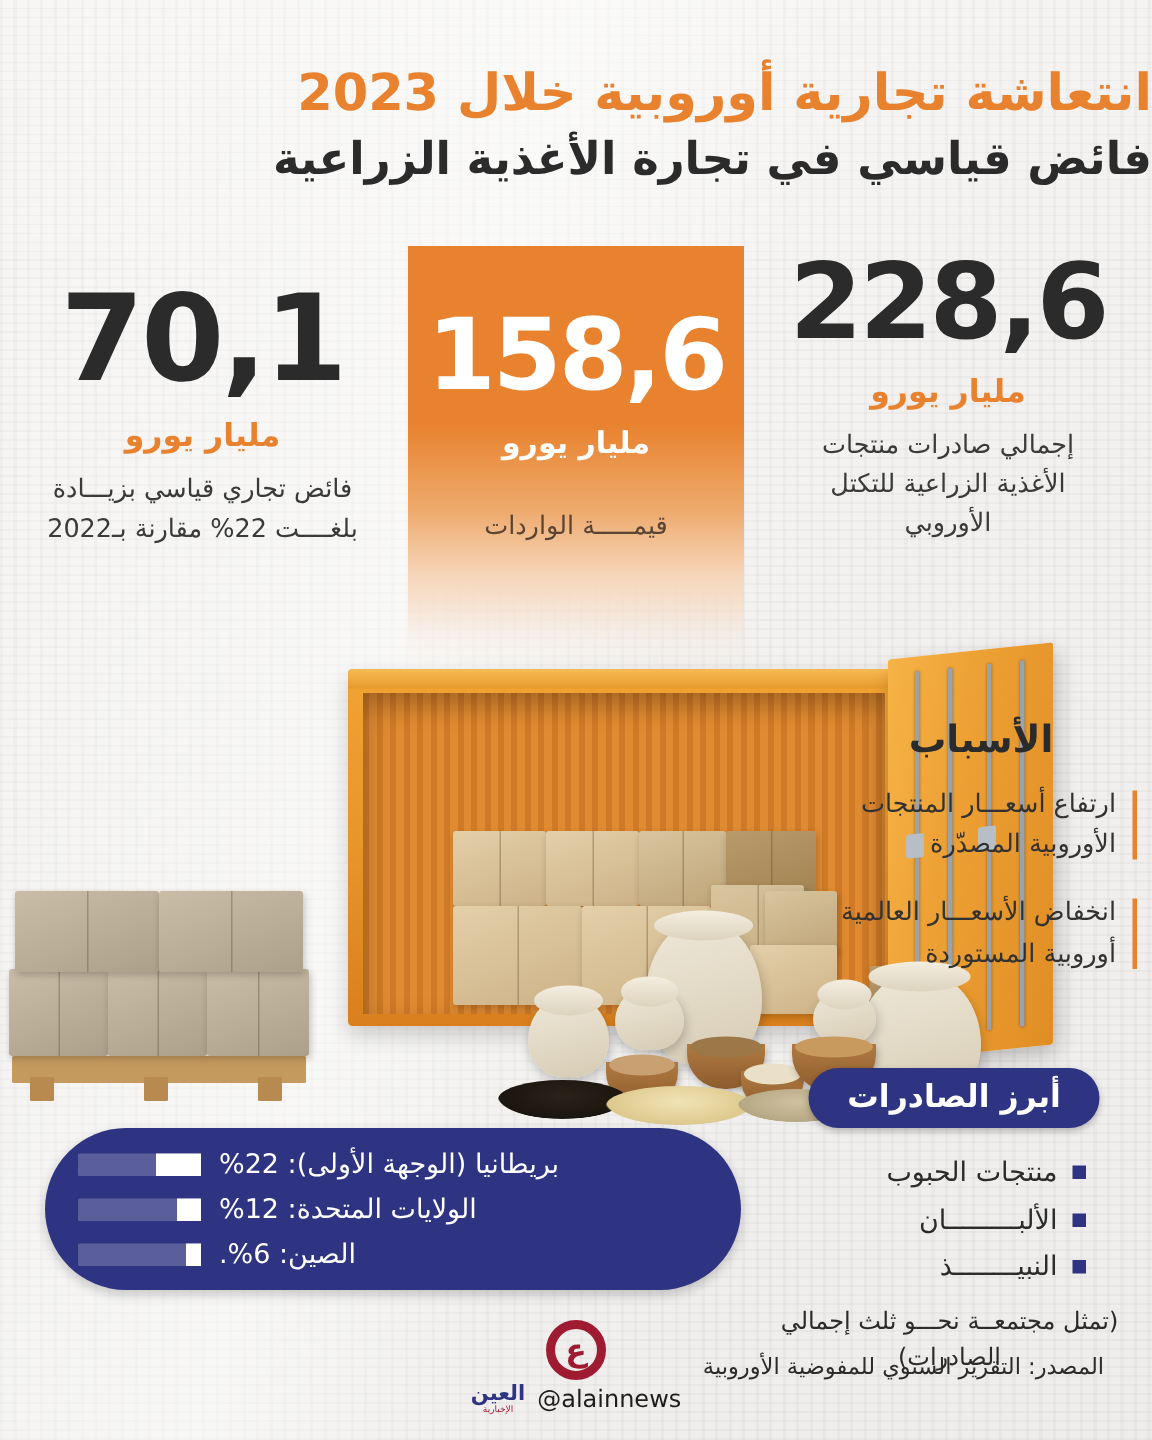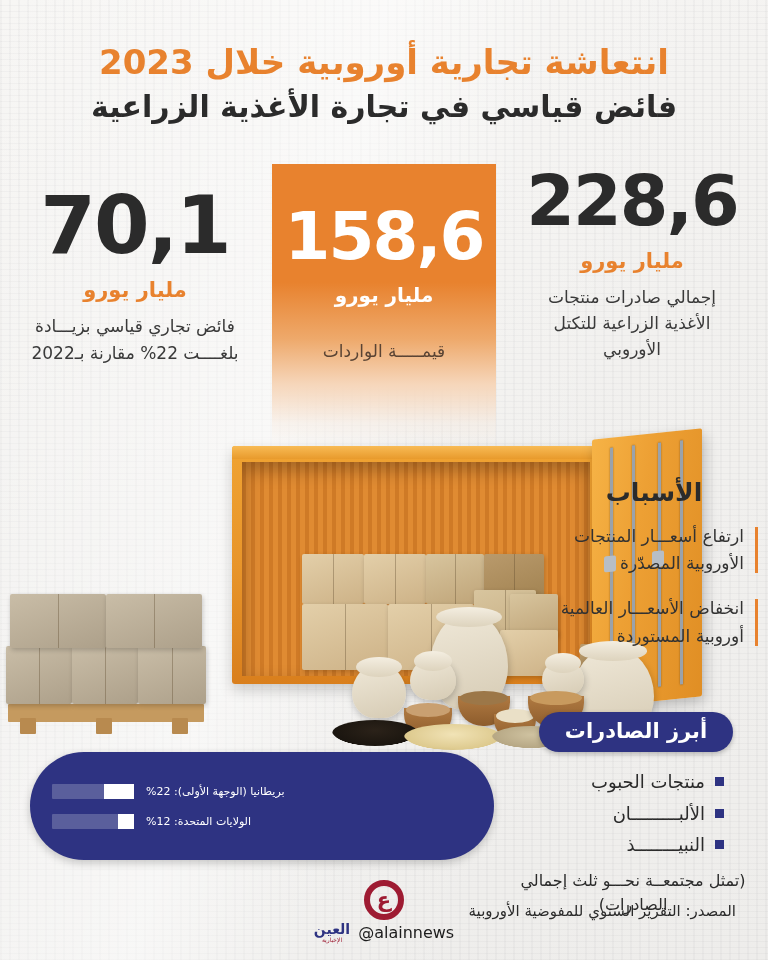--- a/index.html
+++ b/index.html
@@ -12,21 +12,21 @@
   }
   #page{
     position:relative;width:768px;height:960px;overflow:hidden;
     background:
       linear-gradient(105deg, rgba(255,255,255,0) 0%, rgba(255,255,255,.55) 38%, rgba(255,255,255,.10) 55%, rgba(255,255,255,0) 72%),
       repeating-linear-gradient(0deg, rgba(120,120,130,.055) 0px, rgba(120,120,130,.055) 1px, rgba(255,255,255,0) 1px, rgba(255,255,255,0) 6px),
       repeating-linear-gradient(90deg, rgba(120,120,130,.05) 0px, rgba(120,120,130,.05) 2px, rgba(255,255,255,0) 2px, rgba(255,255,255,0) 9px),
       linear-gradient(160deg,#f7f6f4 0%,#f2f1ef 45%,#eeedeb 100%);
   }
   
-  .title-wrap{position:absolute;top:42px;right:0;left:0;text-align:center;}
+  .title-wrap{position:absolute;top:42px;right:0;left:0;}
   .t-line1{
     font-size:34px;font-weight:bold;color:#E8822E;letter-spacing:0px;
     line-height:1.18;direction:rtl;
   }
   .t-line2{
     font-size:30px;font-weight:bold;color:#2b2b2b;
     line-height:1.25;direction:rtl;margin-top:6px;
   }
 
   
@@ -129,21 +129,21 @@
     box-shadow:0 3px 8px rgba(0,0,0,.2);
   }
   #destinations .d-title{
     width:112px;color:#fff;font-weight:bold;font-size:20px;text-align:center;
     line-height:1.25;padding-right:10px;
   }
   #destinations .d-rows{flex:1;padding-left:22px;}
   .d-row{display:flex;align-items:center;justify-content:flex-end;gap:12px;height:30px;}
   .d-bar{position:relative;width:82px;height:15px;background:#5a5f9c;border-radius:1px;flex:0 0 82px;}
   .d-bar > i{position:absolute;top:0;bottom:0;right:0;background:#ffffff;display:block;}
-  .d-label{color:#fff;font-size:11px;white-space:nowrap;}
+  .d-label{color:#fff;font-size:18px;white-space:nowrap;}
 
   
   #footer{position:absolute;left:0;right:0;bottom:10px;height:70px;z-index:8;}
   .src{position:absolute;right:32px;top:22px;font-size:15px;color:#2b2b2b;direction:rtl;}
   .brand{position:absolute;left:0;right:0;top:0;display:flex;flex-direction:column;align-items:center;}
   .brand-row{display:flex;align-items:center;gap:8px;margin-top:2px;}
   .logo-mark{width:40px;height:40px;border-radius:50%;border:6px solid #9E1B32;
     display:flex;align-items:center;justify-content:center;color:#9E1B32;
     font-size:21px;font-weight:bold;line-height:1;box-sizing:border-box;}
   .logo-word{color:#2E3382;font-size:14px;font-weight:bold;line-height:1;}
@@ -311,20 +311,26 @@
         <span class="d-bar">
             <i style="width:36%"></i>
           </span>
       </div>
       <div class="d-row">
         <span class="d-label">الولايات المتحدة: 12%</span>
         <span class="d-bar">
             <i style="width:20%"></i>
           </span>
       </div>
+      <div class="d-row">
+        <span class="d-label">الصين: 6%.</span>
+        <span class="d-bar">
+            <i style="width:12%"></i>
+          </span>
+      </div>
     </div>
   </div>
 
   <div id="footer">
     <div class="src">المصدر: التقرير السنوي للمفوضية الأوروبية</div>
     <div class="brand">
       <div class="logo-mark">ع</div>
       <div class="brand-row">
         <span class="handle">@alainnews</span>
         <span style="display:flex;flex-direction:column;align-items:center;">

